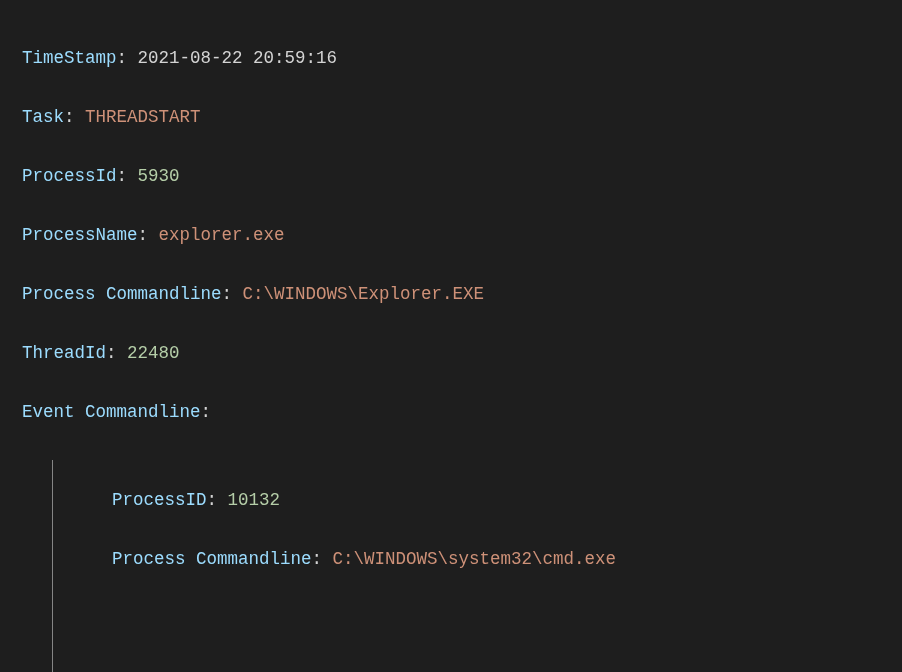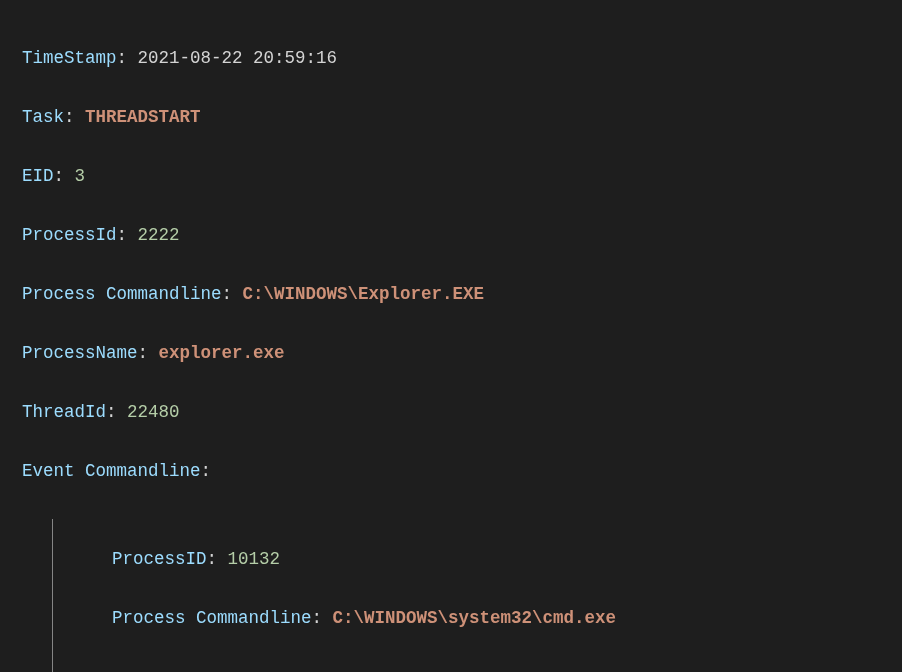--- a/index.html
+++ b/index.html
@@ -15,21 +15,21 @@
     padding: 14px 18px 14px 22px;
     font-family: Consolas, "Courier New", monospace;
     font-size: 17.5px;
     line-height: 29.5px;
     color: #d4d4d4;
     white-space: pre;
     position: relative;
   }
   .key   { color: #9cdcfe; }          
   .num   { color: #b5cea8; }          
-  .str   { color: #ce9178; font-weight: bold; }          
+  .str   { color: #ce9178; }          
   .date  { color: #d4d4d4; }          
   .punct { color: #d4d4d4; }
 
   .line { display: block; }
   .indent-block {
     position: relative;
     padding-left: 90px;   
   }
   .indent-block::before {
     content: "";
@@ -40,24 +40,23 @@
     width: 1px;
     background: #858585;
   }
 </style>
 </head>
 <body>
 
 <div class="editor">
 <span class="line"><span class="key">TimeStamp</span><span class="punct">:</span> <span class="date">2021-08-22 20:59:16</span></span>
 <span class="line"><span class="key">Task</span><span class="punct">:</span> <span class="str">THREADSTART</span></span>
-<span class="line"><span class="key">EID</span><span class="punct">:</span> <span class="num">3</span></span>
-<span class="line"><span class="key">ProcessId</span><span class="punct">:</span> <span class="num">2222</span></span>
+<span class="line"><span class="key">ProcessId</span><span class="punct">:</span> <span class="num">5930</span></span>
+<span class="line"><span class="key">ProcessName</span><span class="punct">:</span> <span class="str">explorer.exe</span></span>
 <span class="line"><span class="key">Process Commandline</span><span class="punct">:</span> <span class="str">C:\WINDOWS\Explorer.EXE</span></span>
-<span class="line"><span class="key">ProcessName</span><span class="punct">:</span> <span class="str">explorer.exe</span></span>
 <span class="line"><span class="key">ThreadId</span><span class="punct">:</span> <span class="num">22480</span></span>
 <span class="line"><span class="key">Event Commandline</span><span class="punct">:</span></span>
 <div class="indent-block">
 <span class="line"><span class="key">ProcessID</span><span class="punct">:</span> <span class="num">10132</span></span>
 <span class="line"><span class="key">Process Commandline</span><span class="punct">:</span> <span class="str">C:\WINDOWS\system32\cmd.exe</span></span>
 
 
 
 
 

